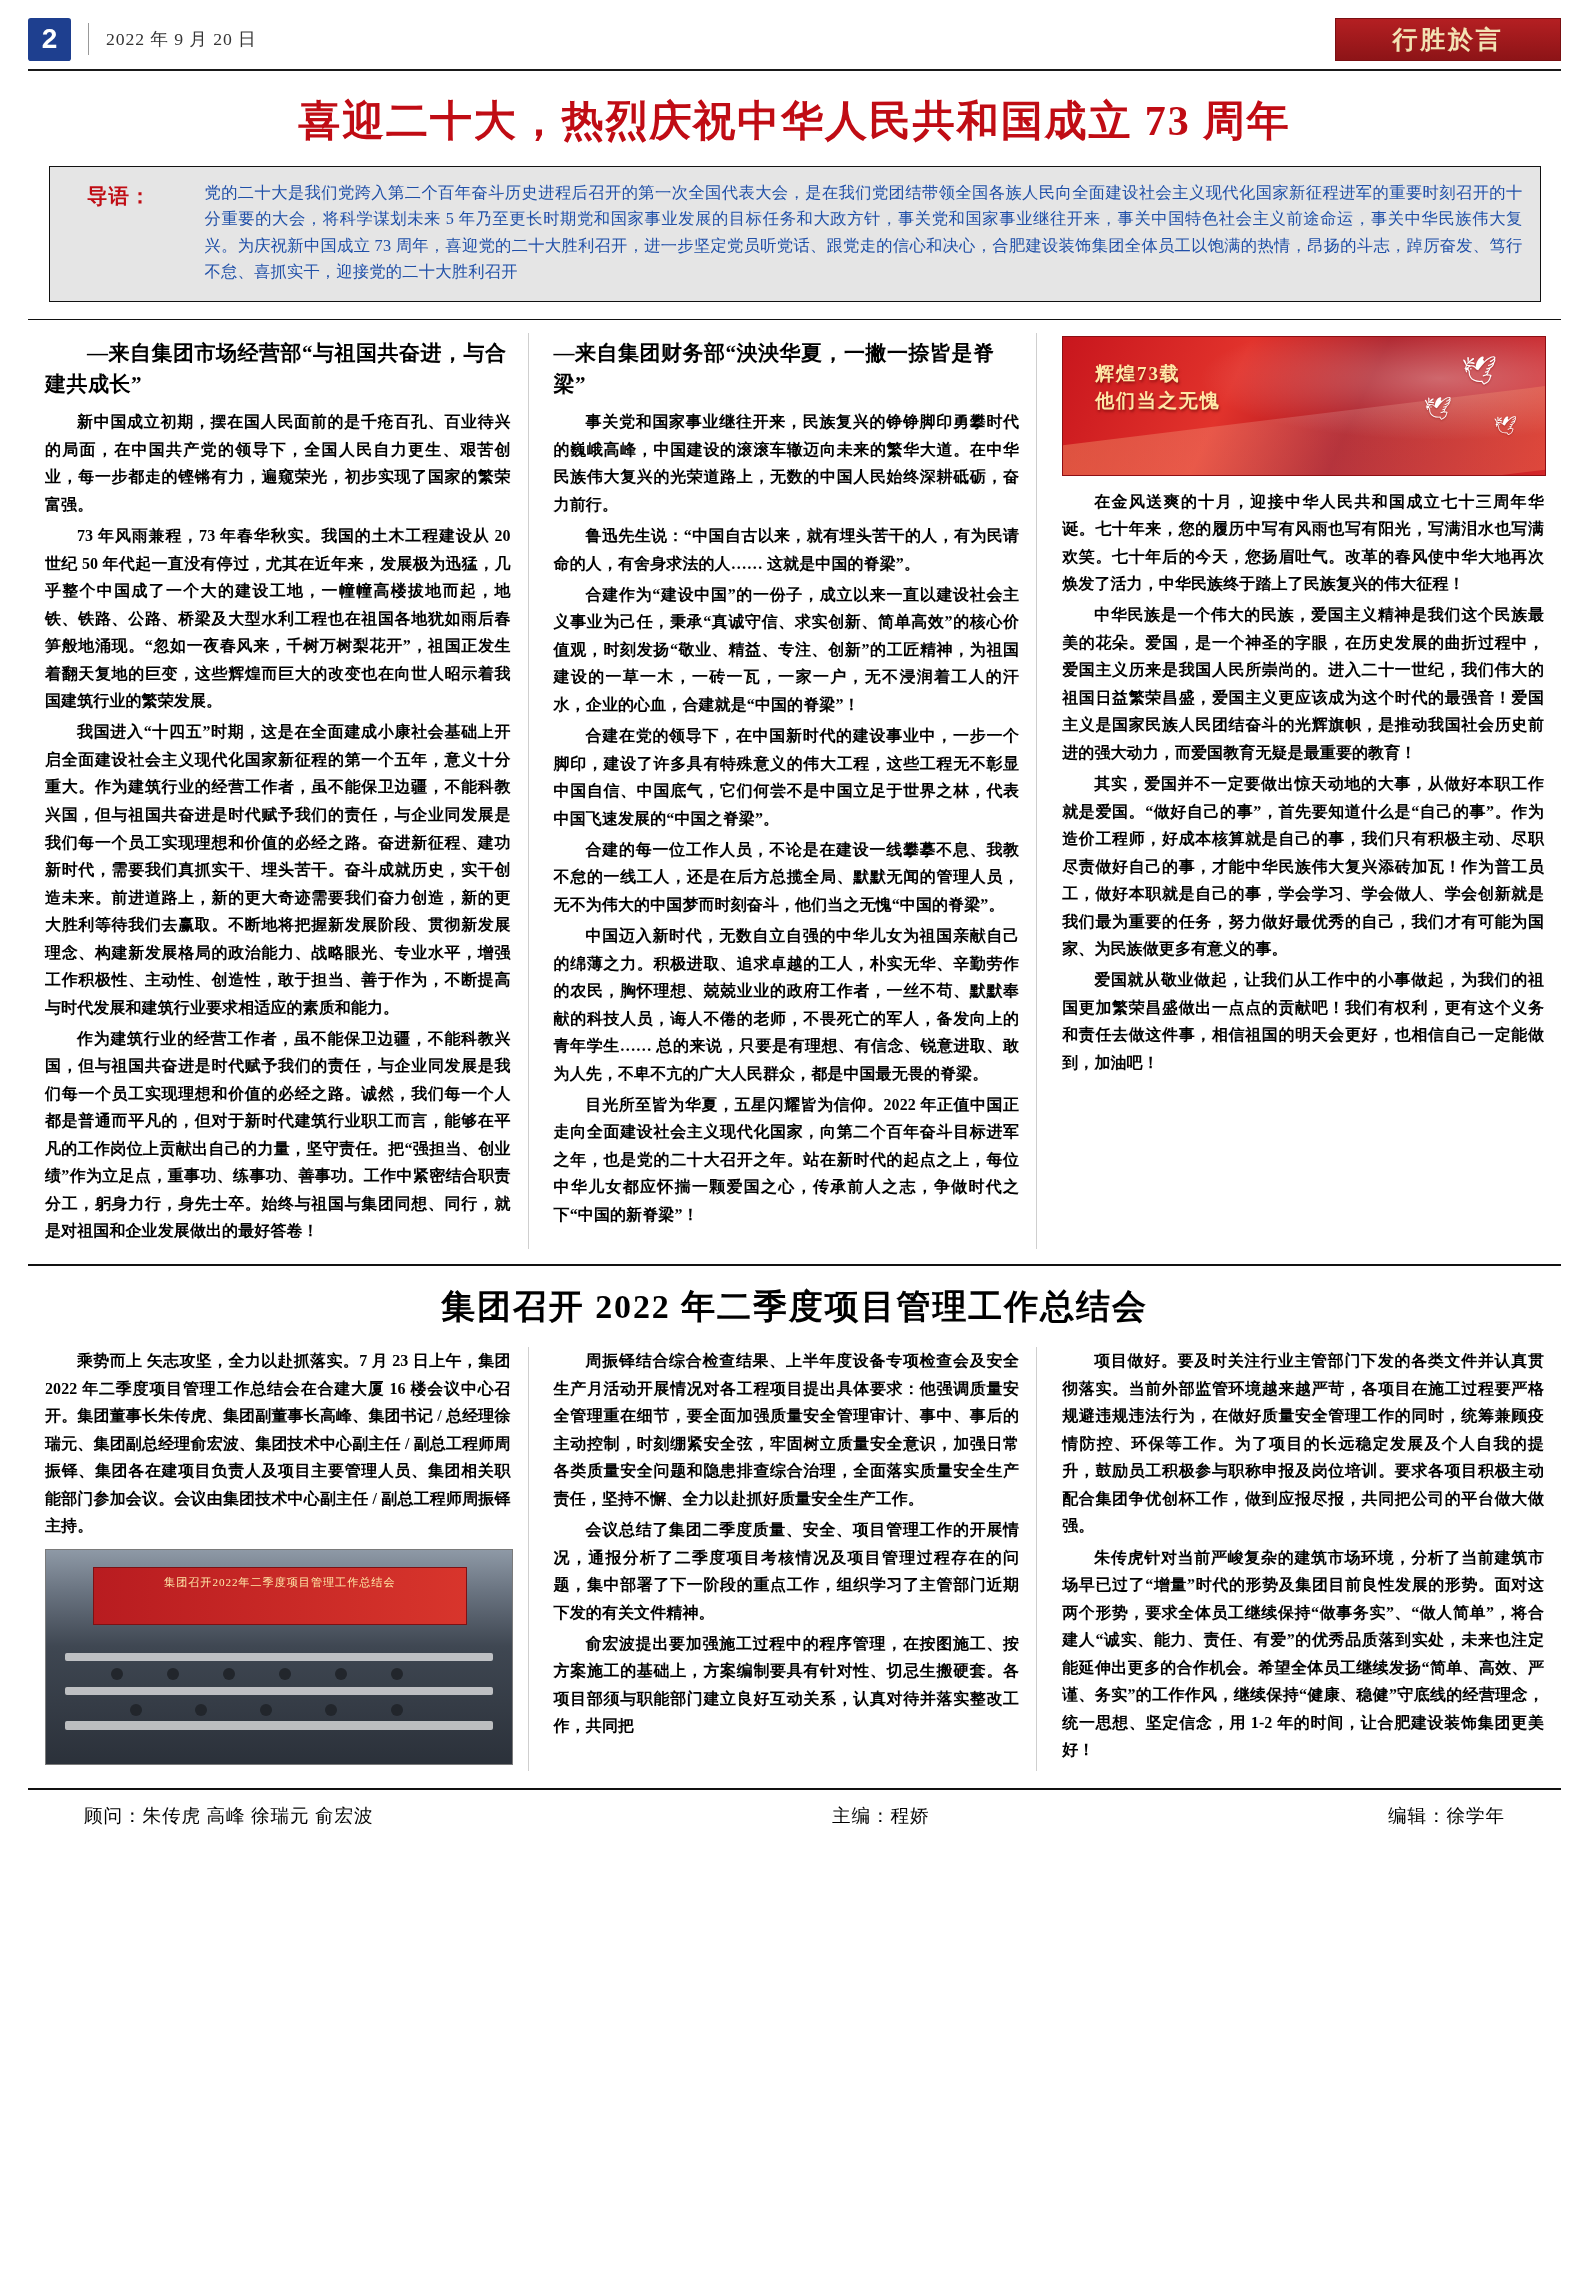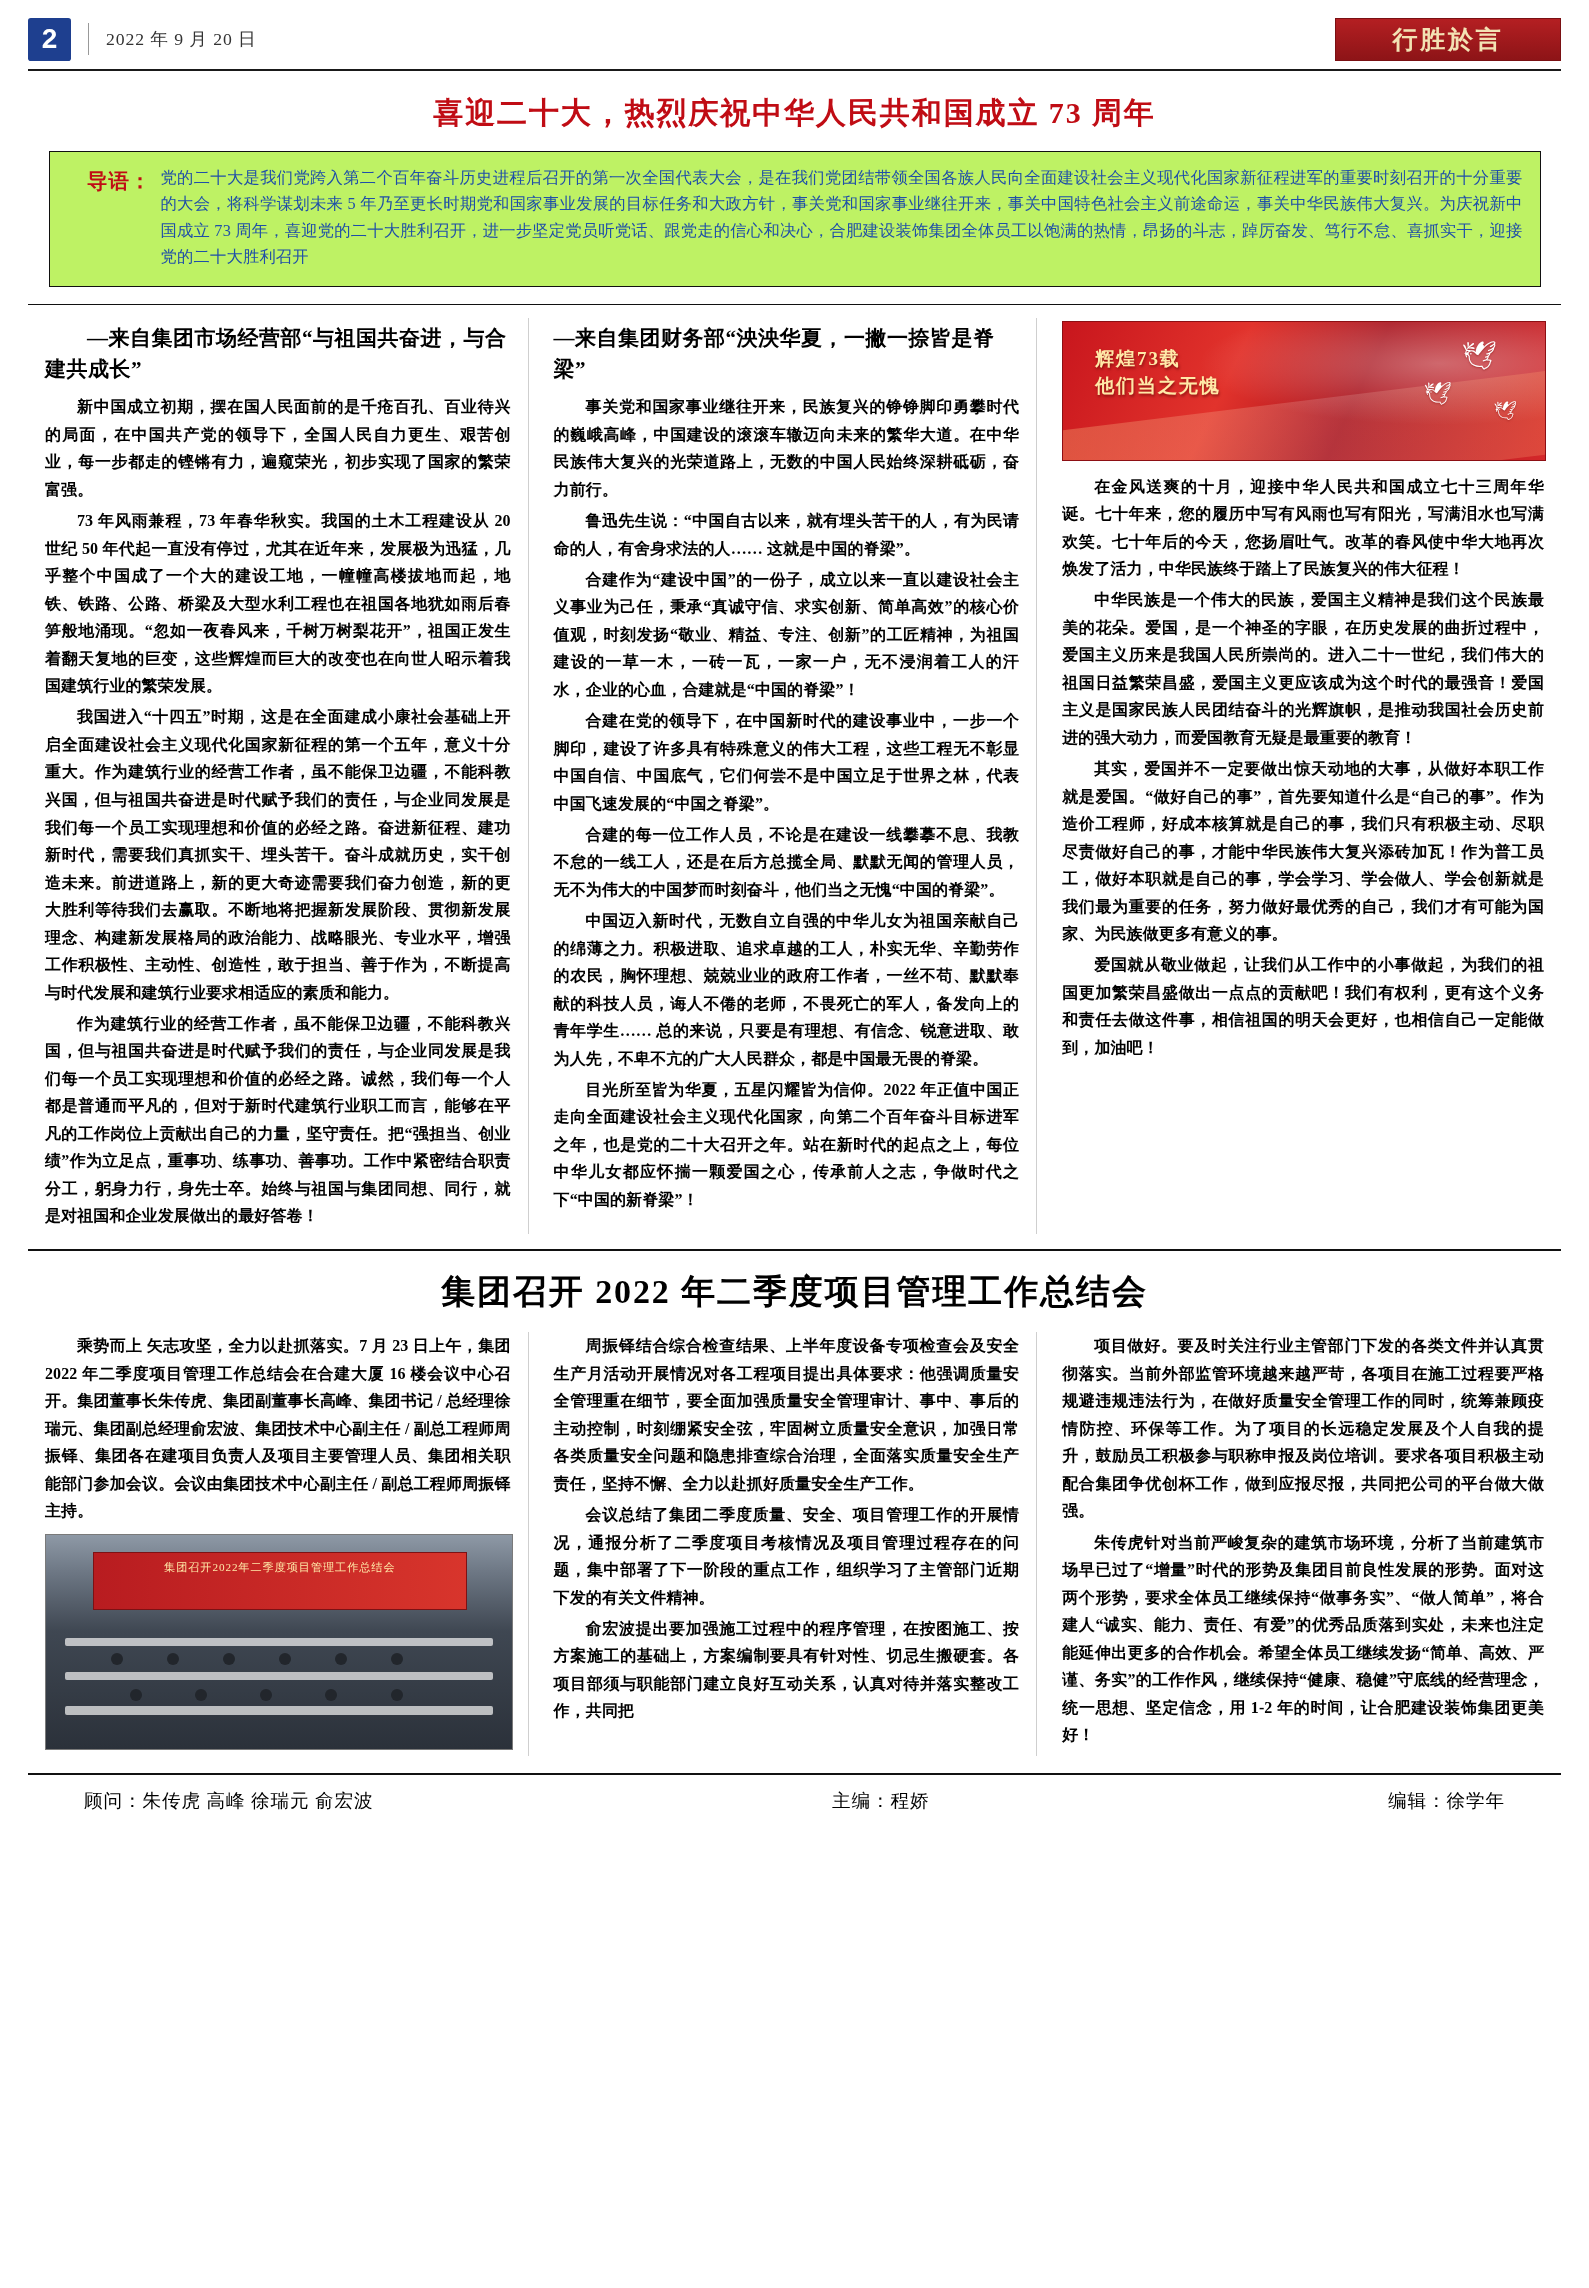--- a/index.html
+++ b/index.html
@@ -52,34 +52,35 @@
     display:flex;align-items:center;justify-content:center;
     font-size:25px;font-weight:bold;
     letter-spacing:2.8px;
     border:0.9px solid #7a1013;
     font-family:"Liberation Serif","DejaVu Serif",serif;
   }
   
   .headline{
     text-align:center;
     color:#c00c14;
-    font-size:30px;
+    font-size:42px;
     font-weight:bold;
     letter-spacing:1.9px;
     margin:22.4px 0 17px 0;
     font-family:"Liberation Serif","DejaVu Serif",serif;
   }
   
   .lead-box{
     border:1.9px solid #111;
-    background:#bef264;
+    background:#e5e5e5;
     padding:13px 17px 15px 17px;
     margin:0 20.5px 17px 20.5px;
     display:flex;
     align-items:flex-start;
+    gap:44px;
   }
   .lead-label{
     color:#c00c14;
     font-size:20.5px;
     font-weight:bold;
     white-space:nowrap;
     padding:1.9px 9.3px 0 20.5px;
     letter-spacing:0.9px;
   }
   .lead-text{

